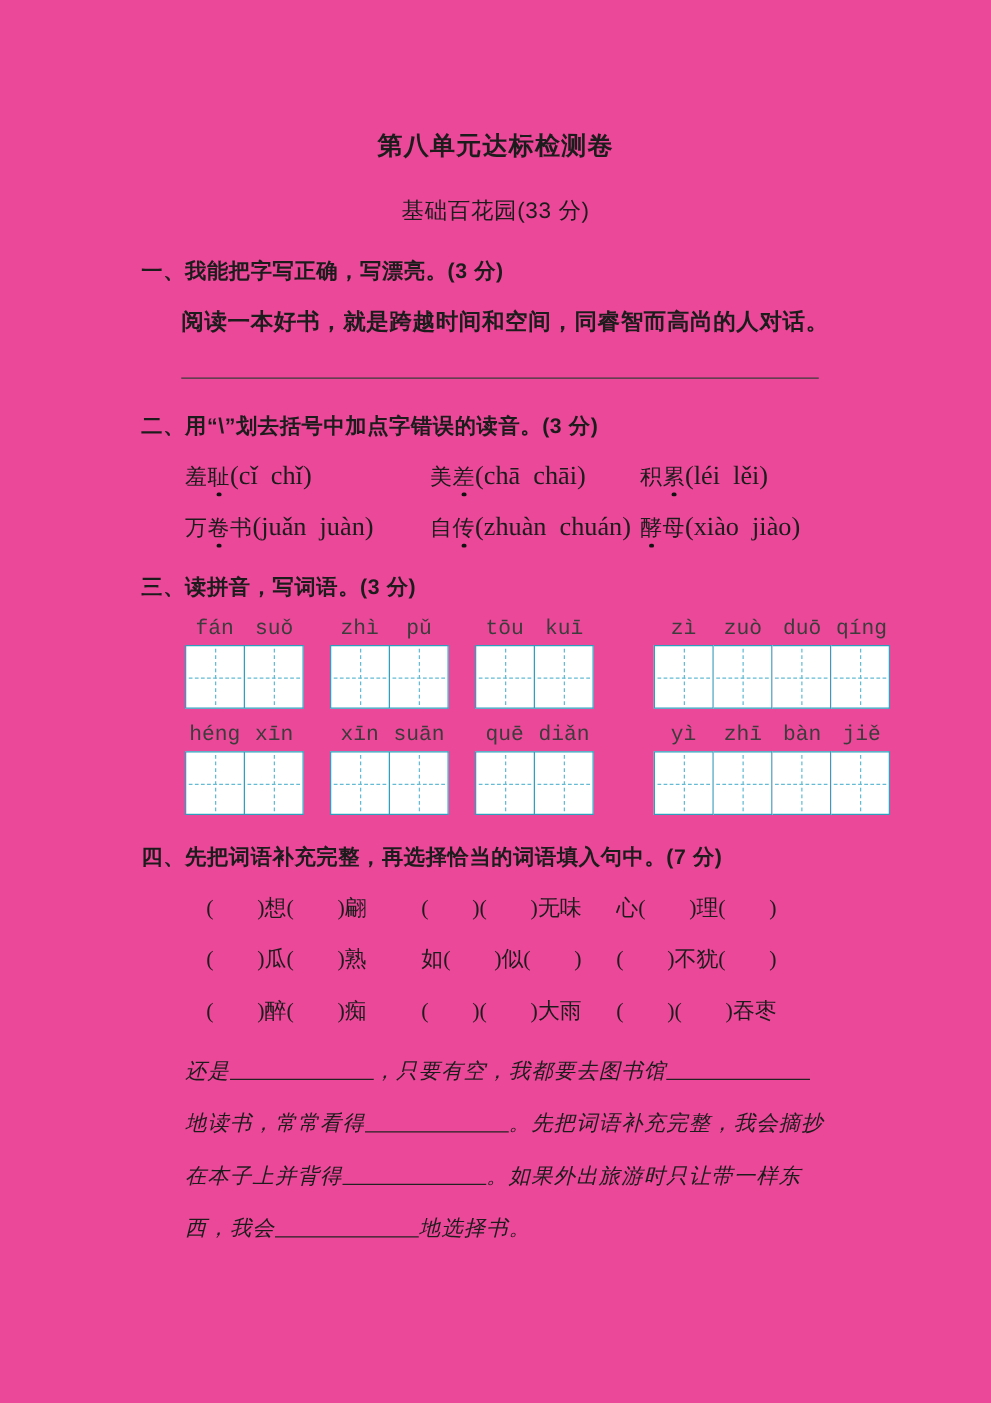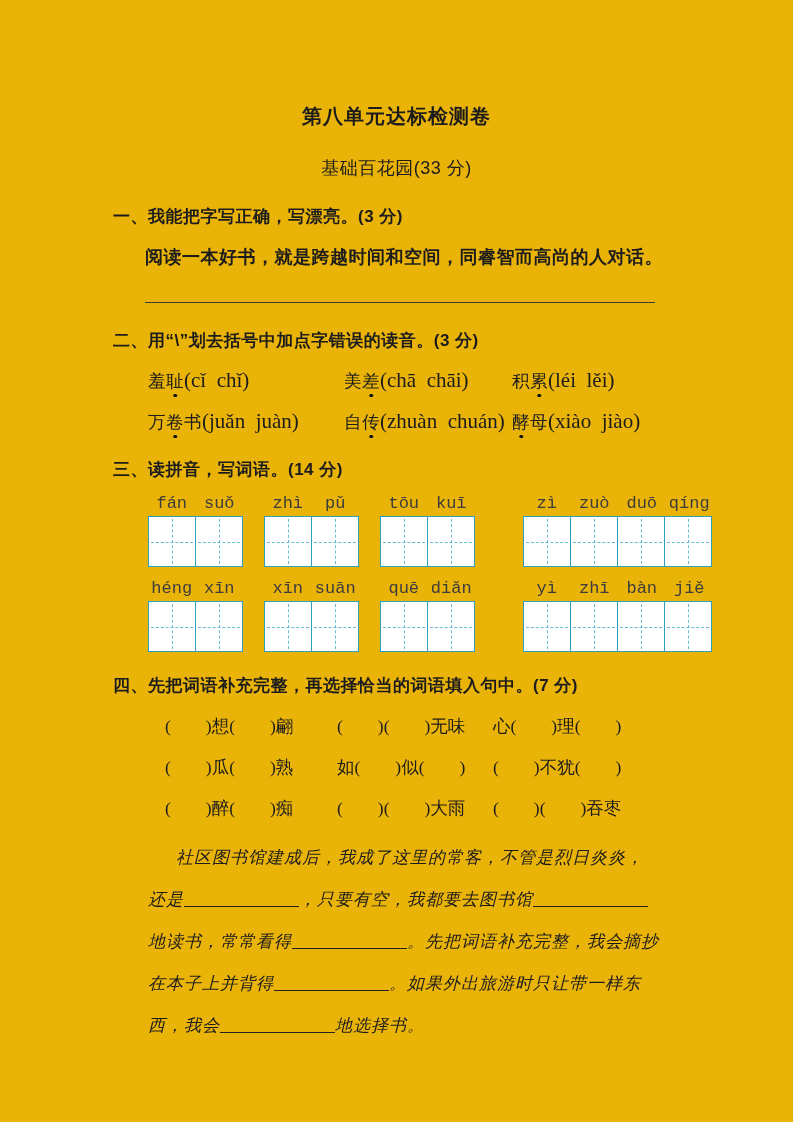--- a/index.html
+++ b/index.html
@@ -1,17 +1,17 @@
 <!DOCTYPE html>
 <html><head>
 <meta charset="utf-8">
 <style>
   html,body { margin:0; padding:0; background:#888; }
   .page {
-    width:793px; height:1122px; background:#eab308; margin:0 auto;
+    width:793px; height:1122px; background:#ec4899; margin:0 auto;
     position:relative; overflow:hidden; color:#1c1c1c;
     font-family:"Liberation Serif", serif;
   }
   .titles { text-align:center; padding-top:103px; }
   .title {
     font-family:"Liberation Sans", sans-serif; font-weight:bold;
     font-size:20px; letter-spacing:1px; margin:0;
   }
   .subtitle {
     font-family:"Liberation Sans", sans-serif; font-weight:500;
@@ -109,21 +109,21 @@
         <span class="zh">万</span><span class="zh dot-char">卷</span><span class="zh">书</span><span class="py">(juǎn  juàn)</span>
       </div>
       <div class="s2-item">
         <span class="zh">自</span><span class="zh dot-char">传</span><span class="zh"></span><span class="py">(zhuàn  chuán)</span>
       </div>
       <div class="s2-item">
         <span class="zh"></span><span class="zh dot-char">酵</span><span class="zh">母</span><span class="py">(xiào  jiào)</span>
       </div>
     </div>
 
-    <div class="sec-heading s3-heading">三、读拼音，写词语。(14 分)</div>
+    <div class="sec-heading s3-heading">三、读拼音，写词语。(3 分)</div>
 
     <div class="grid-row first">
       <div class="grid-group">
         <div class="py-labels">
           <span class="pyl">fán</span>
           <span class="pyl">suǒ</span>
         </div>
         <div class="cells">
           <div class="cell"></div>
           <div class="cell"></div>
@@ -224,23 +224,20 @@
       <span class="idiom-chunk">如(　　)似(　　)</span>
       <span class="idiom-chunk">(　　)不犹(　　)</span>
     </div>
     <div class="idiom-row">
       <span class="idiom-chunk">(　　)醉(　　)痴</span>
       <span class="idiom-chunk">(　　)(　　)大雨</span>
       <span class="idiom-chunk">(　　)(　　)吞枣</span>
     </div>
 
     <div class="paragraph">
-      <div class="hw-line indent">
-        <span>社区图书馆建成后，我成了这里的常客，不管是烈日炎炎，</span>
-      </div>
       <div class="hw-line">
         <span>还是</span><span class="blank"></span><span>，只要有空，我都要去图书馆</span><span class="blank"></span>
       </div>
       <div class="hw-line">
         <span>地读书，常常看得</span><span class="blank"></span><span>。先把词语补充完整，我会摘抄</span>
       </div>
       <div class="hw-line">
         <span>在本子上并背得</span><span class="blank"></span><span>。如果外出旅游时只让带一样东</span>
       </div>
       <div class="hw-line">

